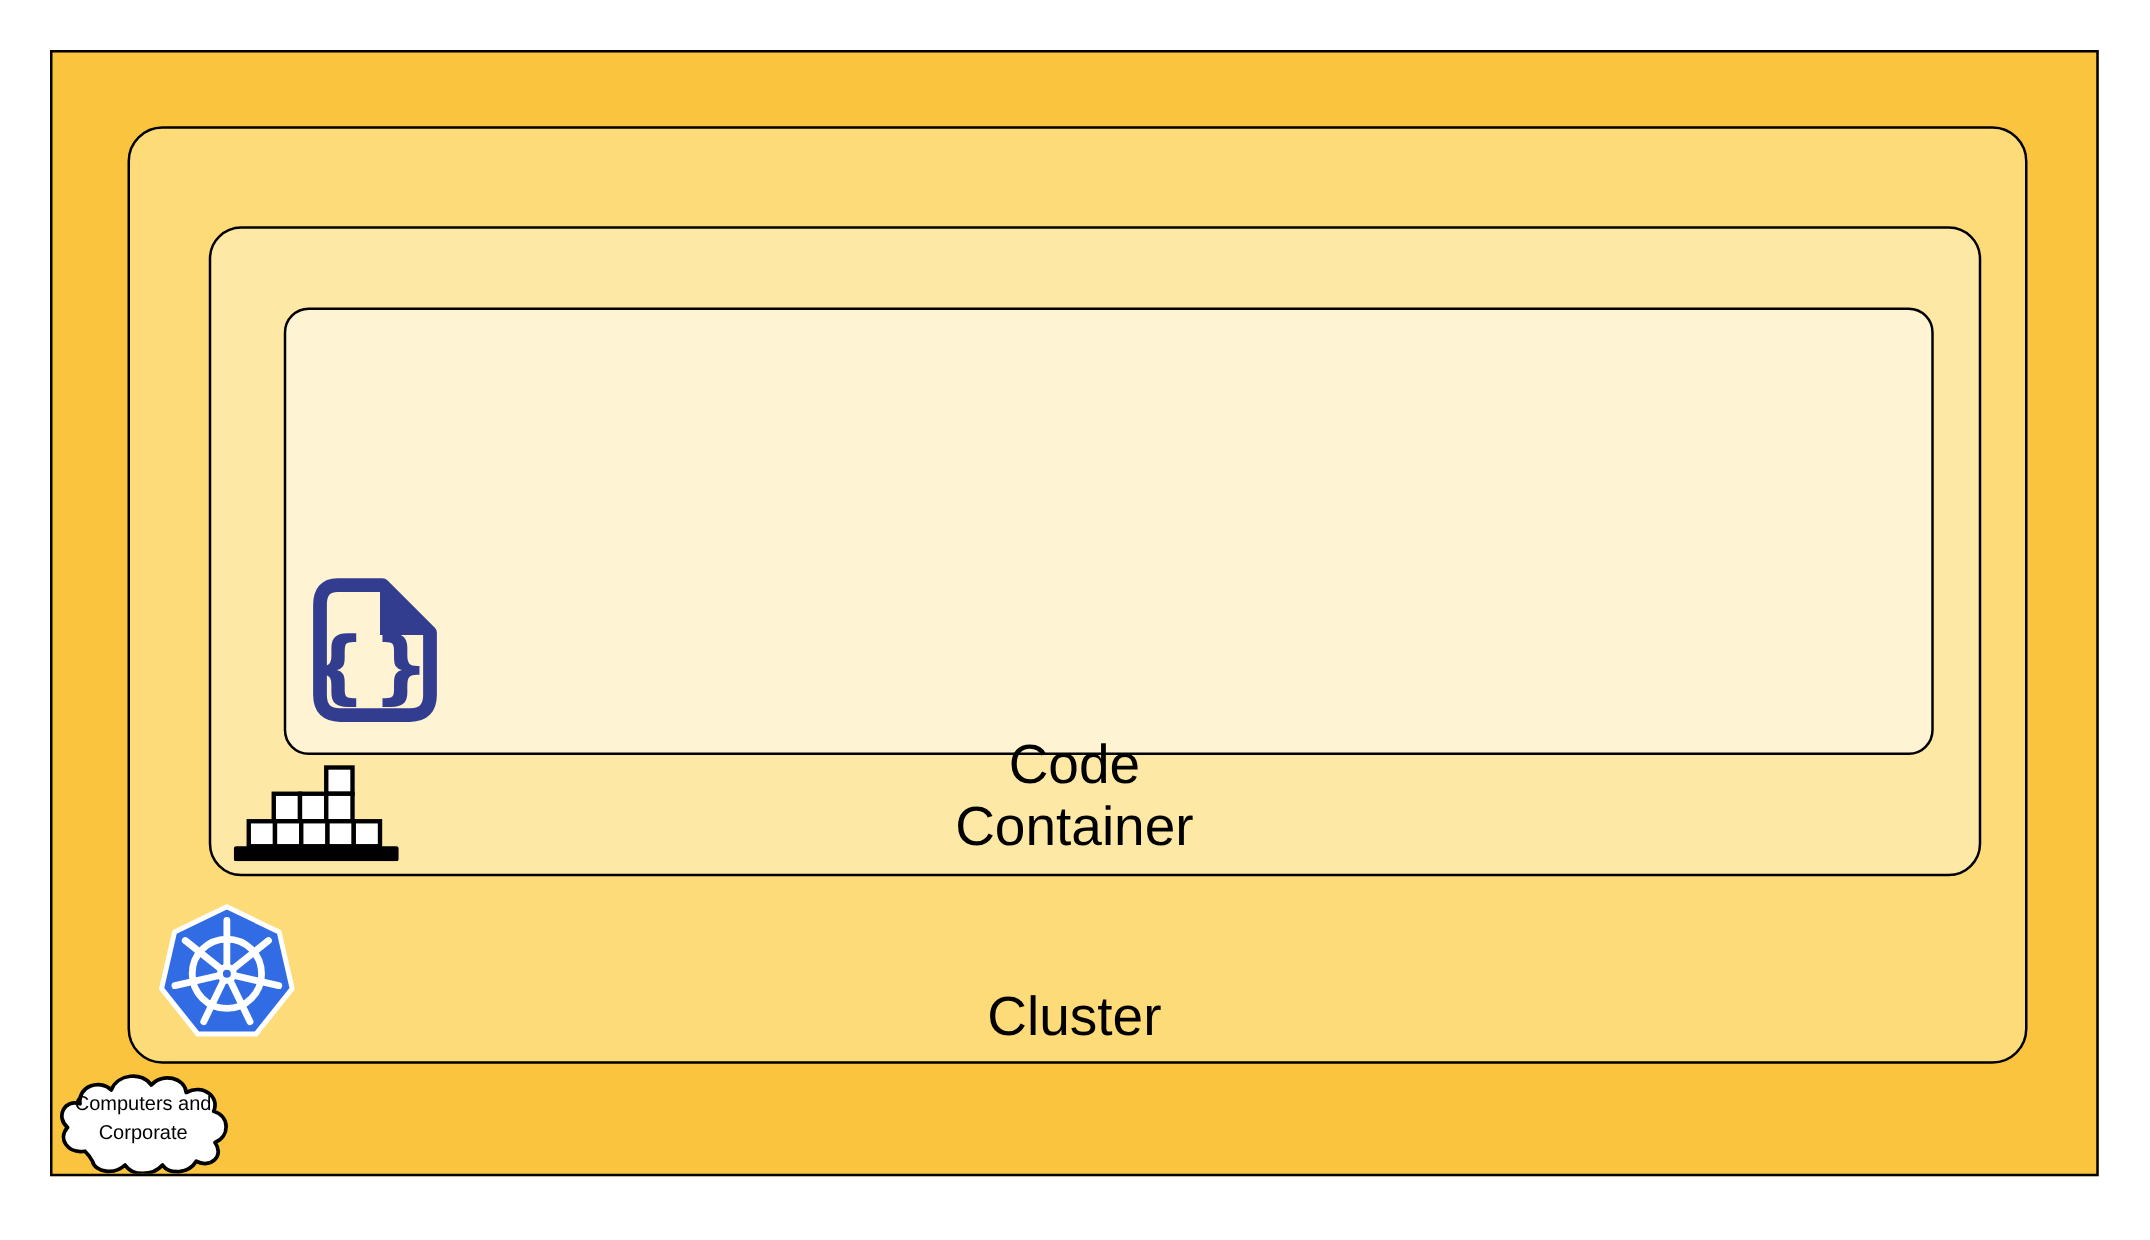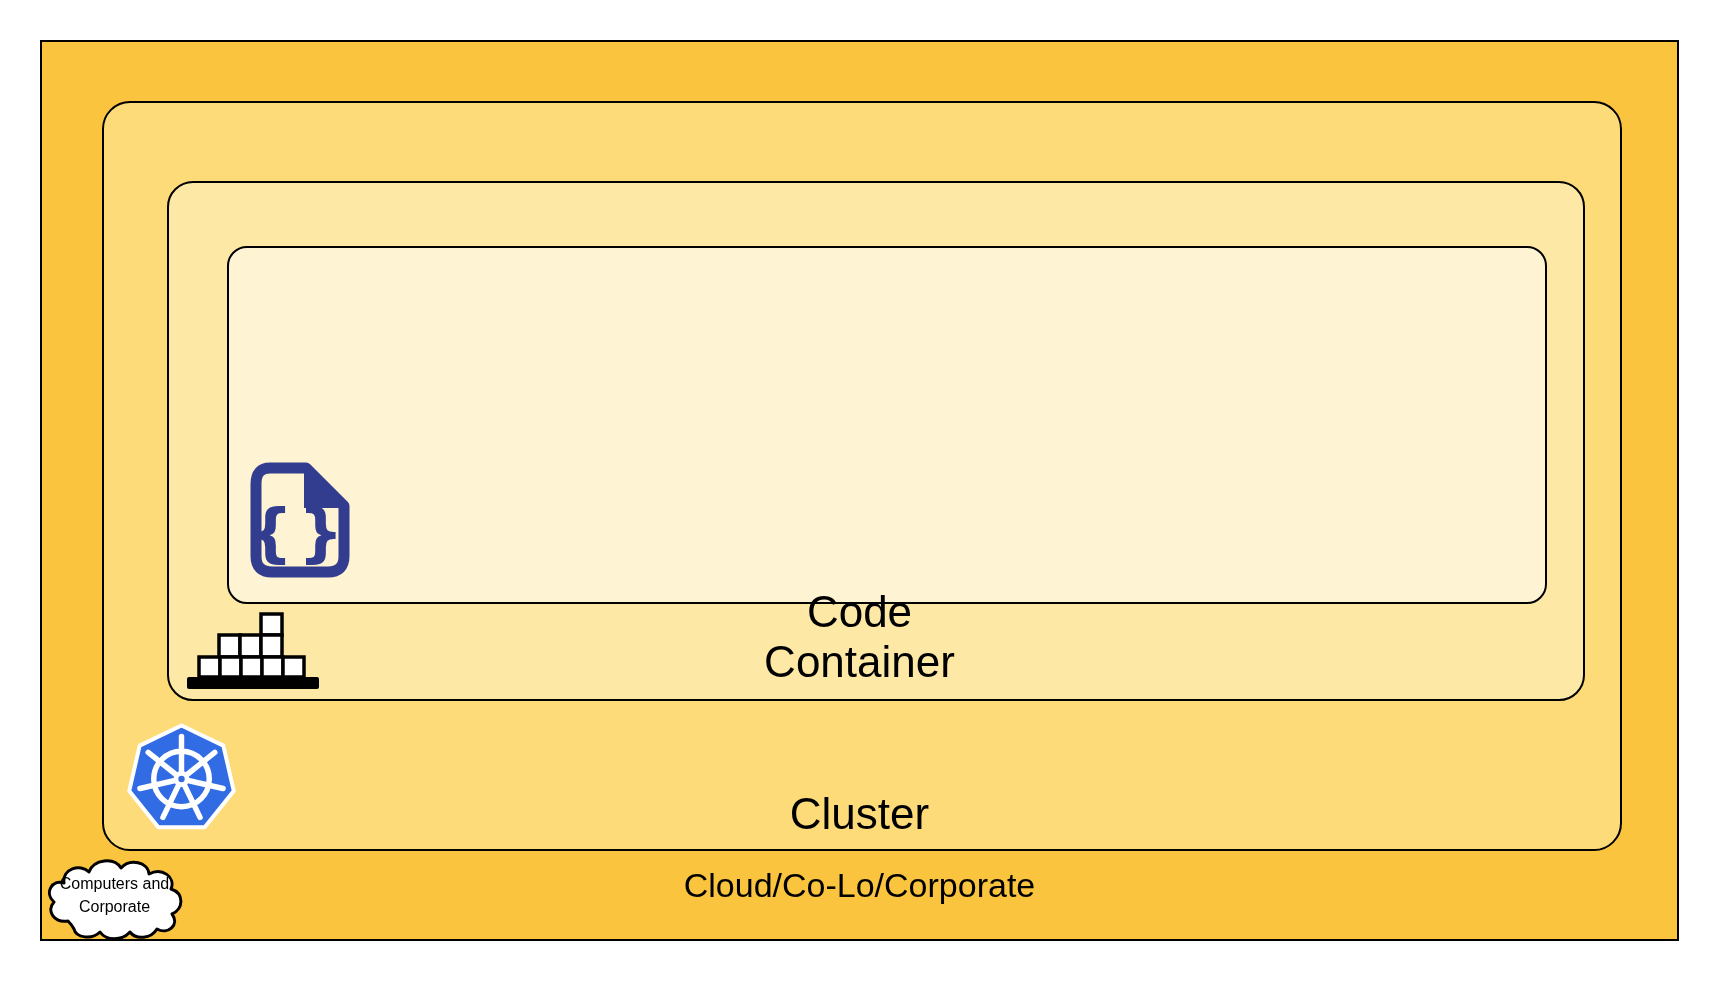--- a/index.html
+++ b/index.html
@@ -65,21 +65,20 @@
 
         <div class="box code-box" style="background-color: rgb(254, 243, 211);"></div>
 
       </div>
     </div>
 
     <div class="layer-label label-code">Code</div>
     <div class="layer-label label-container">Container</div>
     <div class="layer-label label-cluster">Cluster</div>
     <div class="layer-label label-datacenter">
-      <span class="line">Cloud/Co-Lo/Corporate</span>
     </div>
 
     <div class="icon icon-code">
       <svg width="113" height="120" viewBox="0 0 113 120">
         <path d="M 28,8 H 64 L 102,46 V 96 Q 102,112 86,112 H 30 Q 14,112 14,96 V 24 Q 14,8 28,8 Z" fill="none" stroke="#333D8F" stroke-width="11" stroke-linejoin="round"></path>
         <path d="M 62,6 L 104,48 L 62,48 Z" fill="#333D8F"></path>
         <text x="56" y="95" text-anchor="middle" font-size="64" font-weight="bold" font-family="DejaVu Sans, sans-serif" fill="#333D8F" letter-spacing="5">{}</text>
       </svg>
     </div>
 

